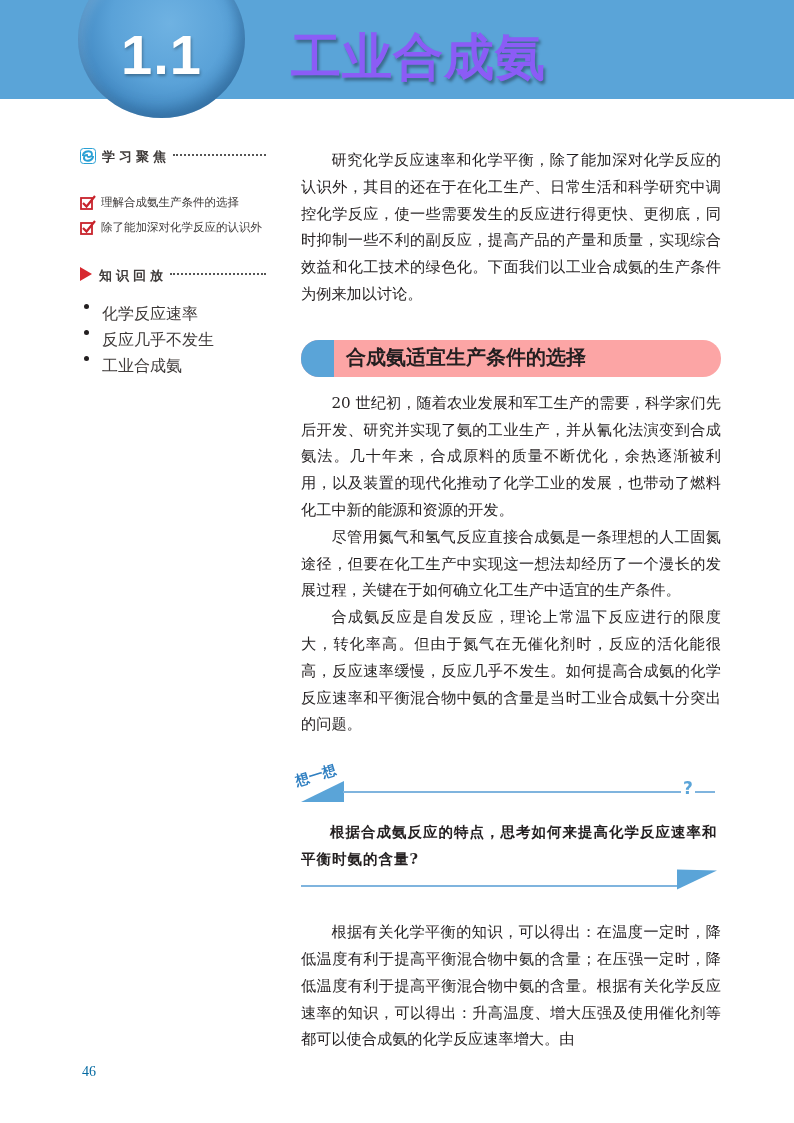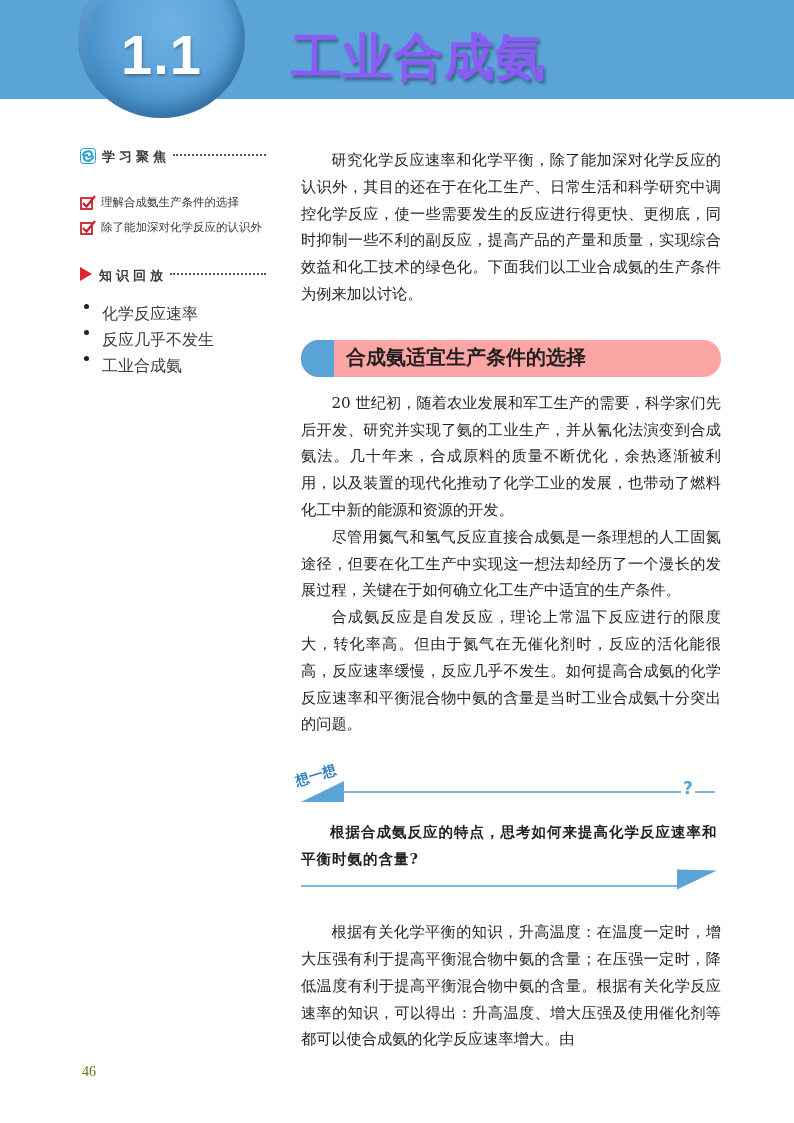--- a/index.html
+++ b/index.html
@@ -70,21 +70,21 @@
       font-family: "DejaVu Sans", sans-serif; font-weight: bold; font-size: 14px; color: #2f7fc1;
       text-shadow: 1px 1px 0 #fff;
     }
     .q-icon { position: absolute; left: 388px; top: 17px; font-family: "DejaVu Sans", sans-serif; font-weight: bold; font-size: 17px; color: #5aa4d8; background: #fff; padding: 0 2px; }
     .think-text { position: absolute; left: 8px; top: 57px; width: 420px; font-size: 14.5px; line-height: 27px; text-indent: 2em; letter-spacing: 1px; color: #231f20; font-weight: bold; }
     .think-bottomline { position: absolute; left: 8px; top: 124px; width: 380px; height: 1.5px; background: #7fb4de; }
     .think-arrow { position: absolute; left: 384px; top: 105px; width: 0; height: 0; border-top: 8px solid transparent; border-bottom: 12px solid transparent; border-left: 40px solid #5aa4d8; transform: skewY(-10deg); }
 
     .after { margin-top: 30px; }
 
-    .page-number { position: absolute; left: 82px; top: 1064px; font-family: "Liberation Serif", serif; font-size: 14px; color: #4d7c0f; }
+    .page-number { position: absolute; left: 82px; top: 1064px; font-family: "Liberation Serif", serif; font-size: 14px; color: #0369a1; }
   </style>
 </head>
 <body>
 
 <div class="header-band"></div>
 <div class="section-circle"></div>
 <div class="section-number">1.1</div>
 <div class="section-title">工业合成氨</div>
 
 <div class="sidebar">
@@ -156,16 +156,16 @@
   <div class="think">
     <span class="think-wedge"></span>
     <span class="think-topline"></span>
     <span class="think-label">想一想</span>
     <span class="q-icon">?</span>
     <p class="think-text">根据合成氨反应的特点，思考如何来提高化学反应速率和平衡时氨的含量?</p>
     <span class="think-bottomline"></span>
     <span class="think-arrow"></span>
   </div>
 
-  <p class="para after">根据有关化学平衡的知识，升高温度：在温度一定时，增大压强有利于提高平衡混合物中氨的含量；在压强一定时，降低温度有利于提高平衡混合物中氨的含量。根据有关化学反应速率的知识，可以得出：升高温度、增大压强及使用催化剂等都可以使合成氨的化学反应速率增大。由</p>
+  <p class="para after">根据有关化学平衡的知识，可以得出：在温度一定时，降低温度有利于提高平衡混合物中氨的含量；在压强一定时，降低温度有利于提高平衡混合物中氨的含量。根据有关化学反应速率的知识，可以得出：升高温度、增大压强及使用催化剂等都可以使合成氨的化学反应速率增大。由</p>
 </div>
 
 <div class="page-number">46</div>
 
 </body></html>

